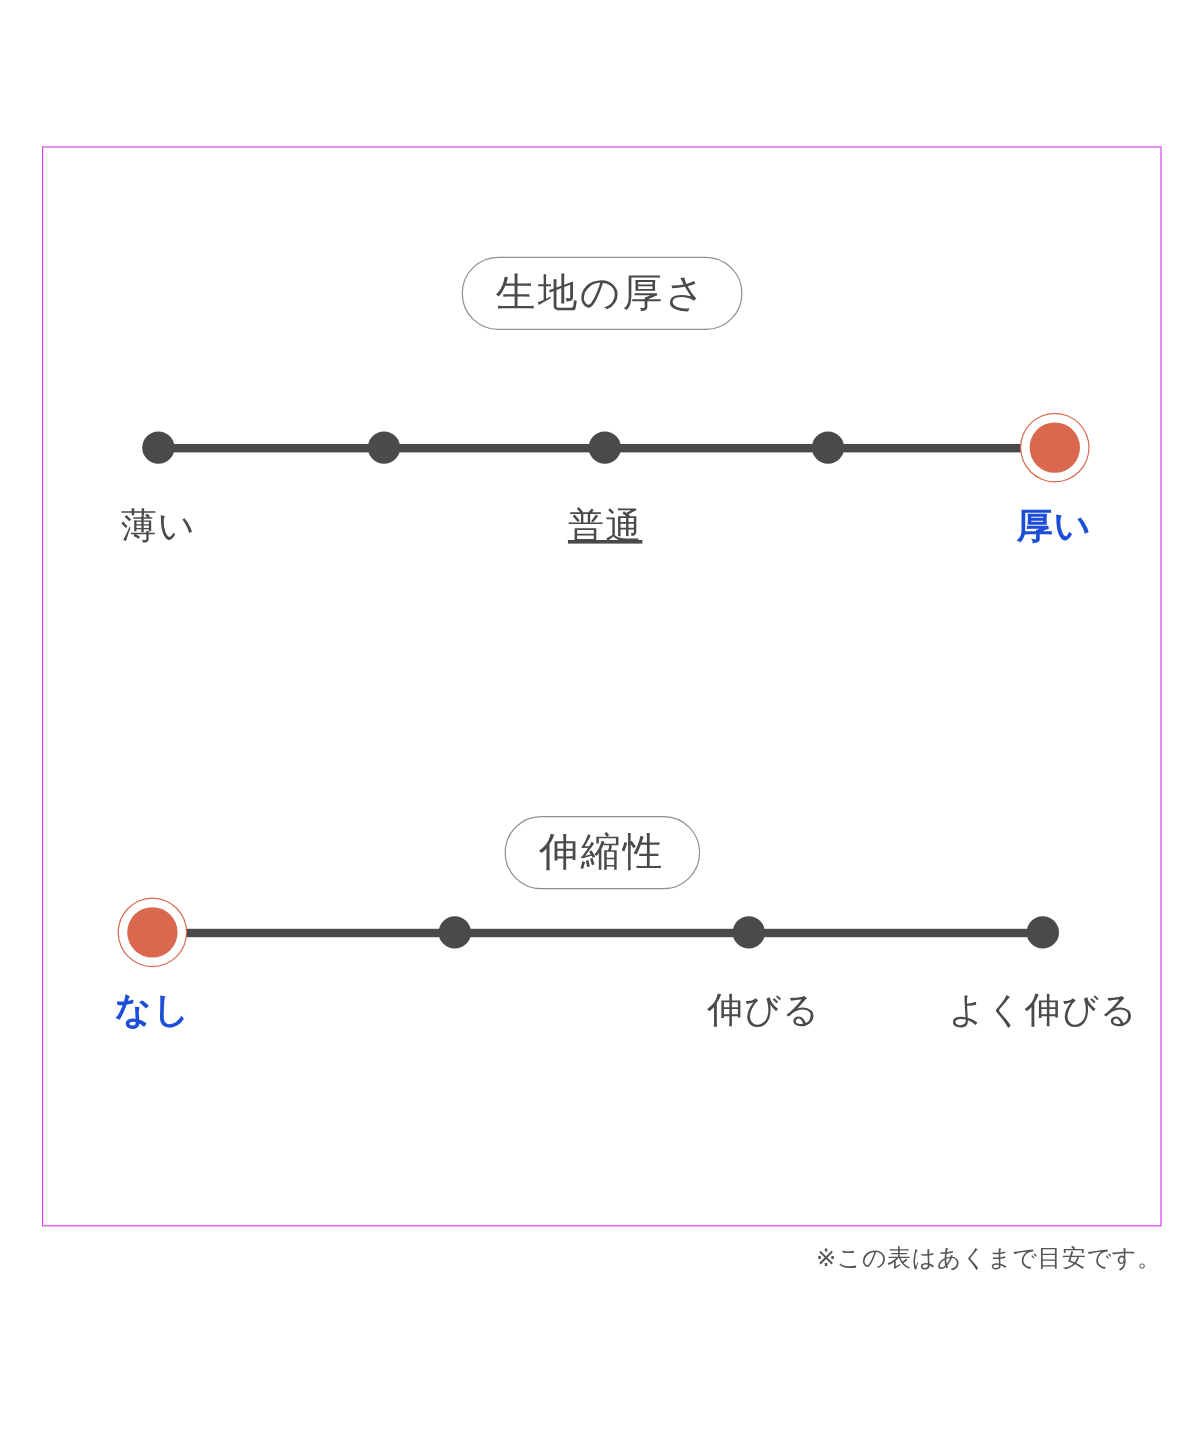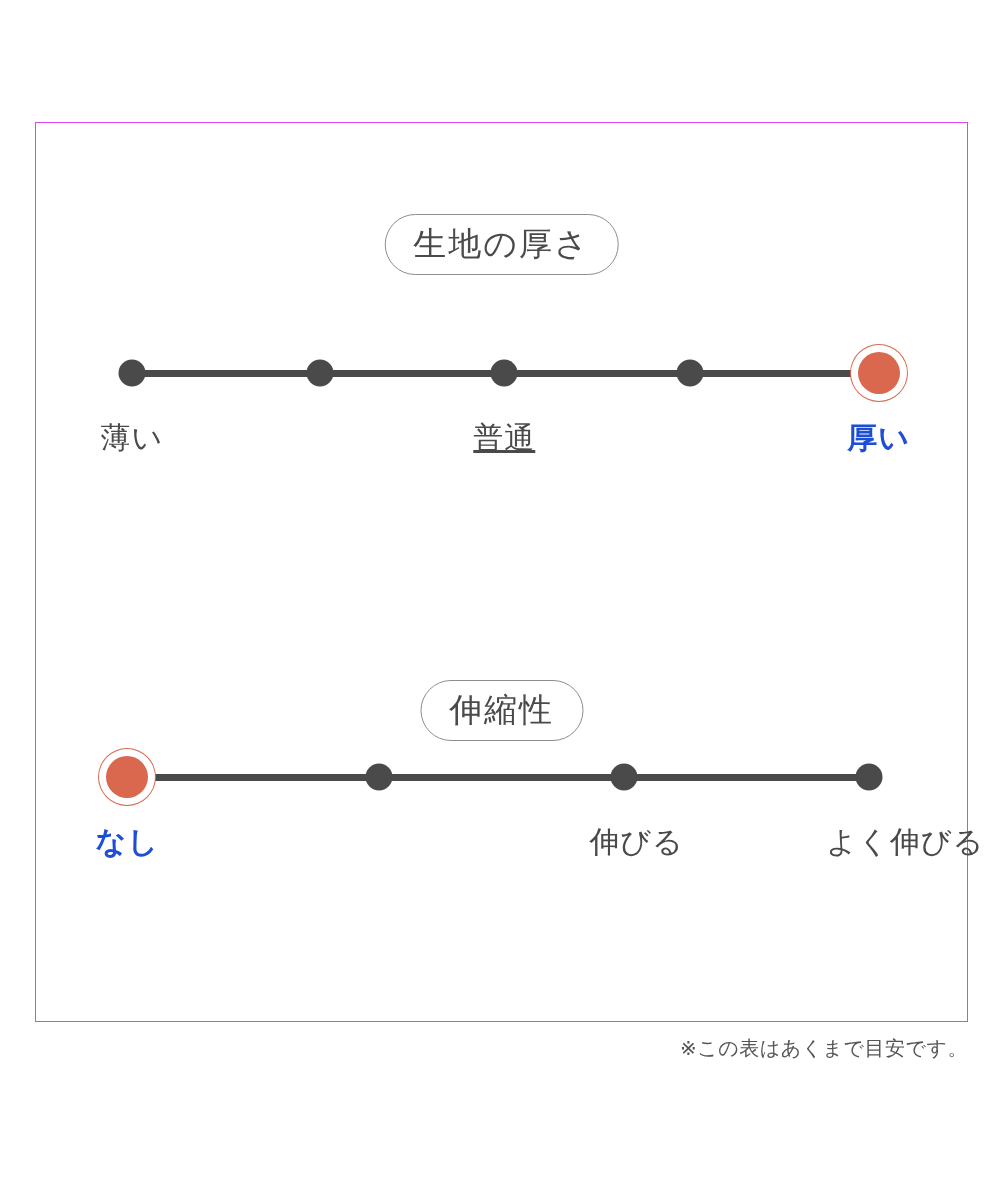--- a/index.html
+++ b/index.html
@@ -141,19 +141,19 @@
     <div class="scale-track-wrap">
       <div class="scale-line" style="left: 9.8%; width: 79.7%;"></div>
 
       <div class="node selected" style="left: 9.8%;"></div>
       <div class="node" style="left: 36.8%;"></div>
       <div class="node" style="left: 63.2%;"></div>
       <div class="node" style="left: 89.5%;"></div>
 
       <div class="node-label selected" style="left: 9.8%;">なし</div>
       <div class="node-label" style="left: 63.2%; margin-left: 12px;">伸びる</div>
-      <div class="node-label" style="left: 89.5%; margin-left: 36px;">よく伸びる</div>
+      <div class="node-label" style="left: 89.5%;">よく伸びる</div>
     </div>
   </div>
 
 </div>
 
 <div id="footnote">※この表はあくまで目安です。</div>
 
 </body></html>

